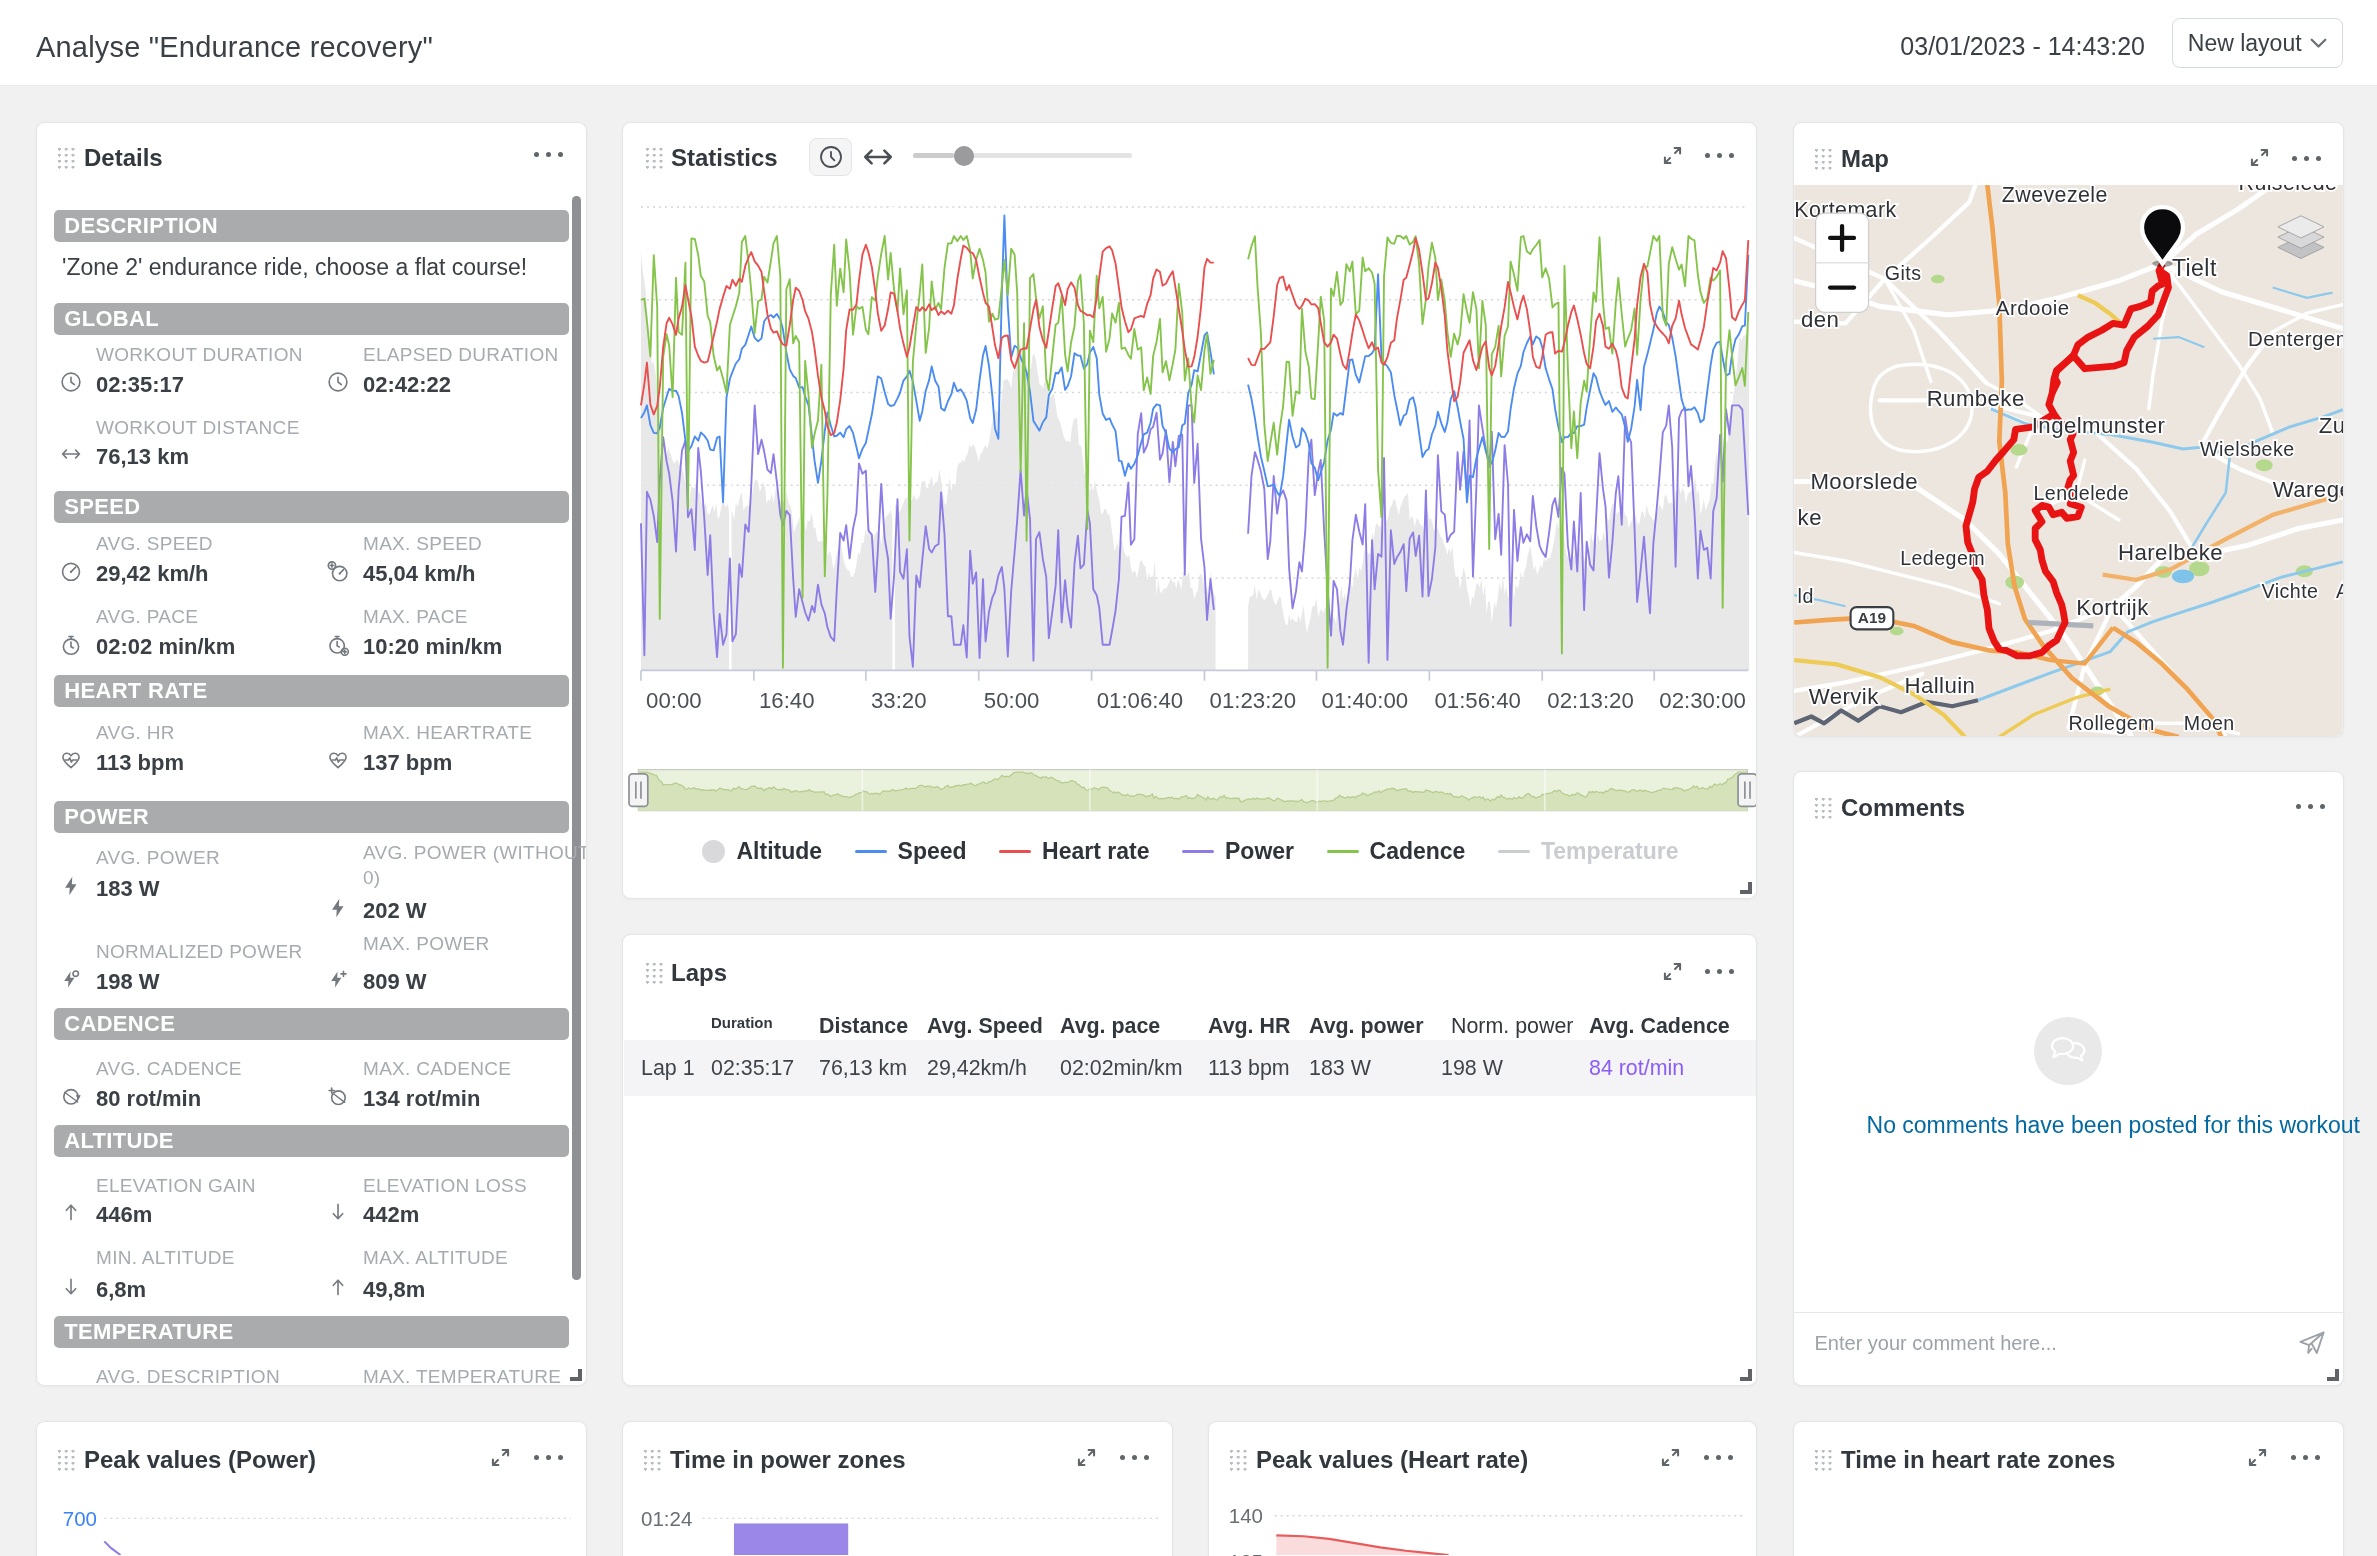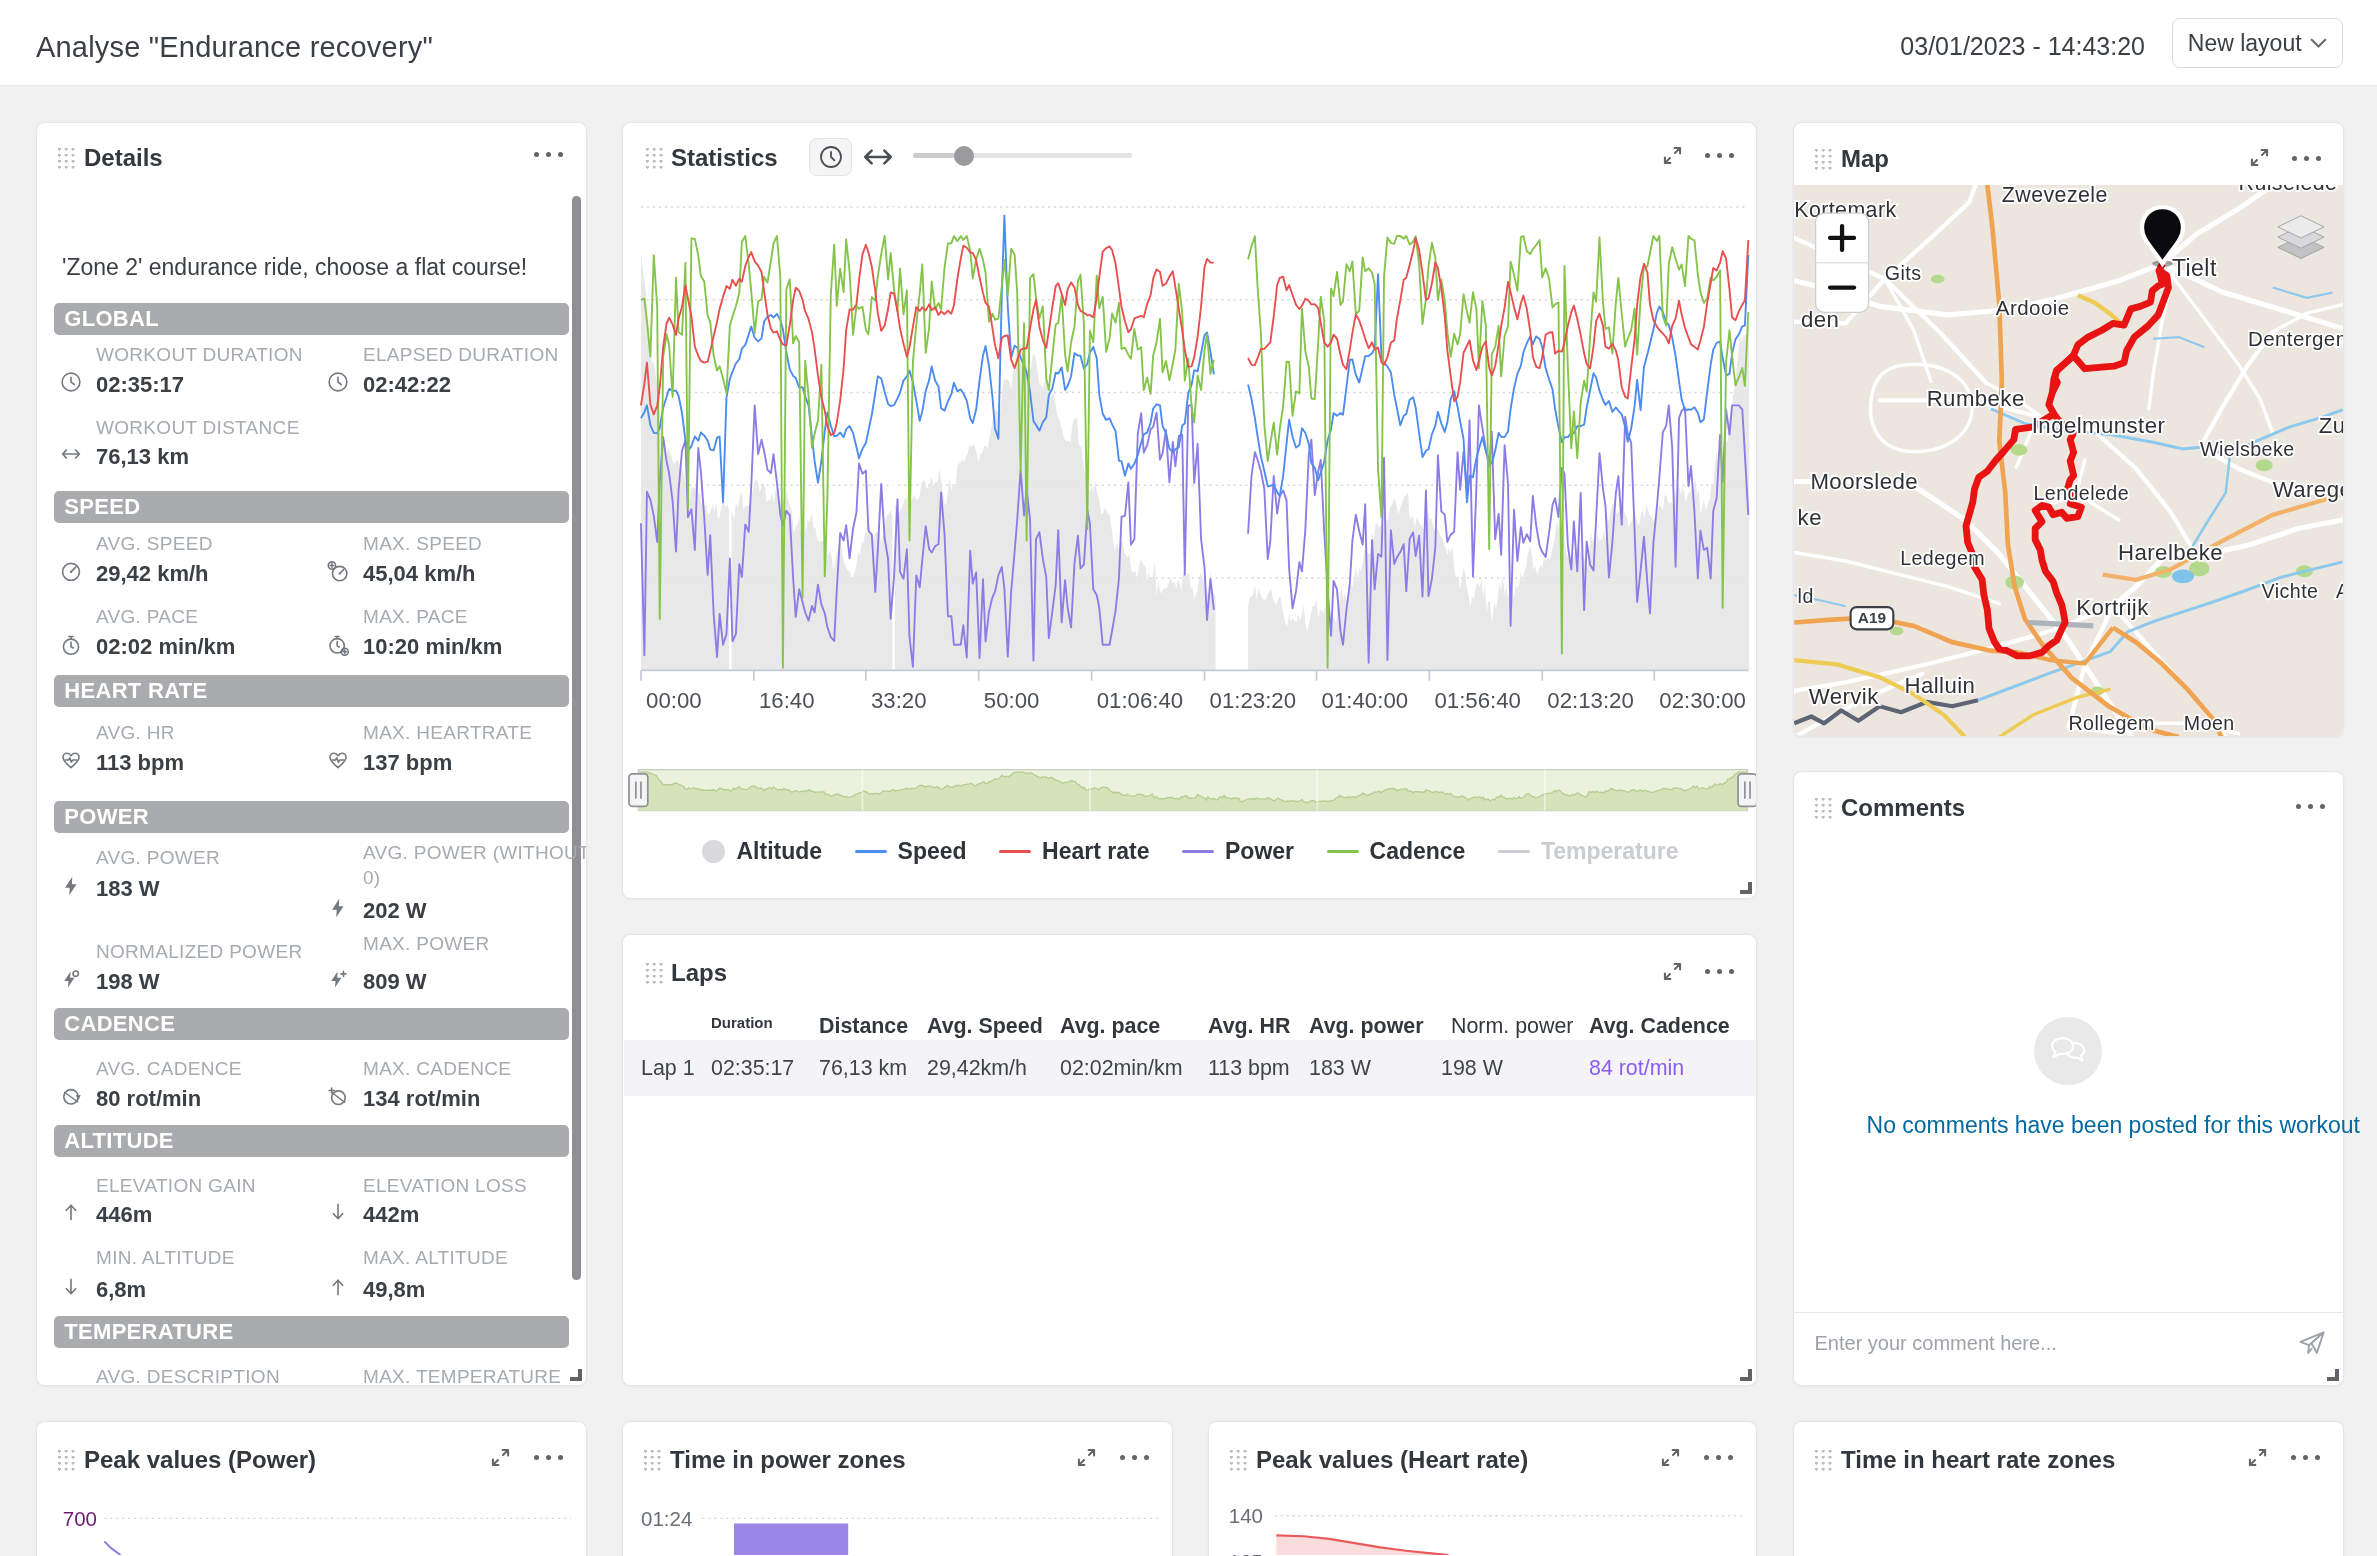--- a/index.html
+++ b/index.html
@@ -34,20 +34,21 @@
 </div>
 <div class="panel" style="left:36px;top:122px;width:551px;height:1264px;overflow:hidden">
     <div class="grip" style="left:19px;top:23px"></div>
     <div class="ptitle" style="left:47px;top:21.4px">Details</div>
     <div class="dots3" style="left:497px;top:29px">
       <i></i>
       <i></i>
       <i></i>
     </div>
     <div style="position:absolute;left:535px;top:73px;width:8.6px;height:1084px;background:#8f9094;border-radius:4.3px"></div>
+    <div class="secbar" style="top:87px">DESCRIPTION</div>
     <div class="secbar" style="top:180px">GLOBAL</div>
     <div class="secbar" style="top:368px">SPEED</div>
     <div class="secbar" style="top:552px">HEART RATE</div>
     <div class="secbar" style="top:678px">POWER</div>
     <div class="secbar" style="top:885px">CADENCE</div>
     <div class="secbar" style="top:1002px">ALTITUDE</div>
     <div class="secbar" style="top:1193px">TEMPERATURE</div>
     <div style="position:absolute;left:25px;top:131px;font-size:23px;color:#3b4046;white-space:nowrap">'Zone 2' endurance ride, choose a flat course!</div>
     <div class="seclabel" style="left:59px;top:221px">WORKOUT DURATION</div>
     <div class="val" style="left:59px;top:249px">02:35:17</div>
@@ -460,21 +461,21 @@
     <div class="grip" style="left:19px;top:26px"></div>
     <div class="ptitle" style="left:47px;top:24px">Peak values (Power)</div>
     <svg class="expand" style="left:450px;top:22px" viewBox="0 0 32 32">
       <path d="M13 19L7 25M7 25v-6.5M7 25h6.5M19 13l6-6M25 7h-6.5M25 7v6.5" fill="none" stroke="#5f6469" stroke-width="2.4" stroke-linecap="round" stroke-linejoin="round"></path>
     </svg>
     <div class="dots3" style="left:497px;top:33px">
       <i></i>
       <i></i>
       <i></i>
     </div>
-    <div style="position:absolute;left:12px;top:85px;width:48px;text-align:right;font-size:20.5px;color:#701a75">700</div>
+    <div style="position:absolute;left:12px;top:85px;width:48px;text-align:right;font-size:20.5px;color:#3b82f6">700</div>
     <svg width="549" height="133" viewBox="0 0 642 156" style="position:absolute;left:0;top:0">
       <line x1="78" y1="113" x2="625" y2="113" stroke="#d8d8da" stroke-width="1.6" stroke-dasharray="2.5 4.5"></line>
       <path d="M78 140 L86 148 L97 156" fill="none" stroke="#8d7ce6" stroke-width="2.4"></path>
     </svg>
   </div>
 <div class="panel" style="left:622px;top:1421px;width:551px;height:171px;border-radius:8.6px 8.6px 0 0;border-bottom:none">
     <div class="grip" style="left:19px;top:26px"></div>
     <div class="ptitle" style="left:47px;top:24px">Time in power zones</div>
     <svg class="expand" style="left:450px;top:22px" viewBox="0 0 32 32">
       <path d="M13 19L7 25M7 25v-6.5M7 25h6.5M19 13l6-6M25 7h-6.5M25 7v6.5" fill="none" stroke="#5f6469" stroke-width="2.4" stroke-linecap="round" stroke-linejoin="round"></path>

